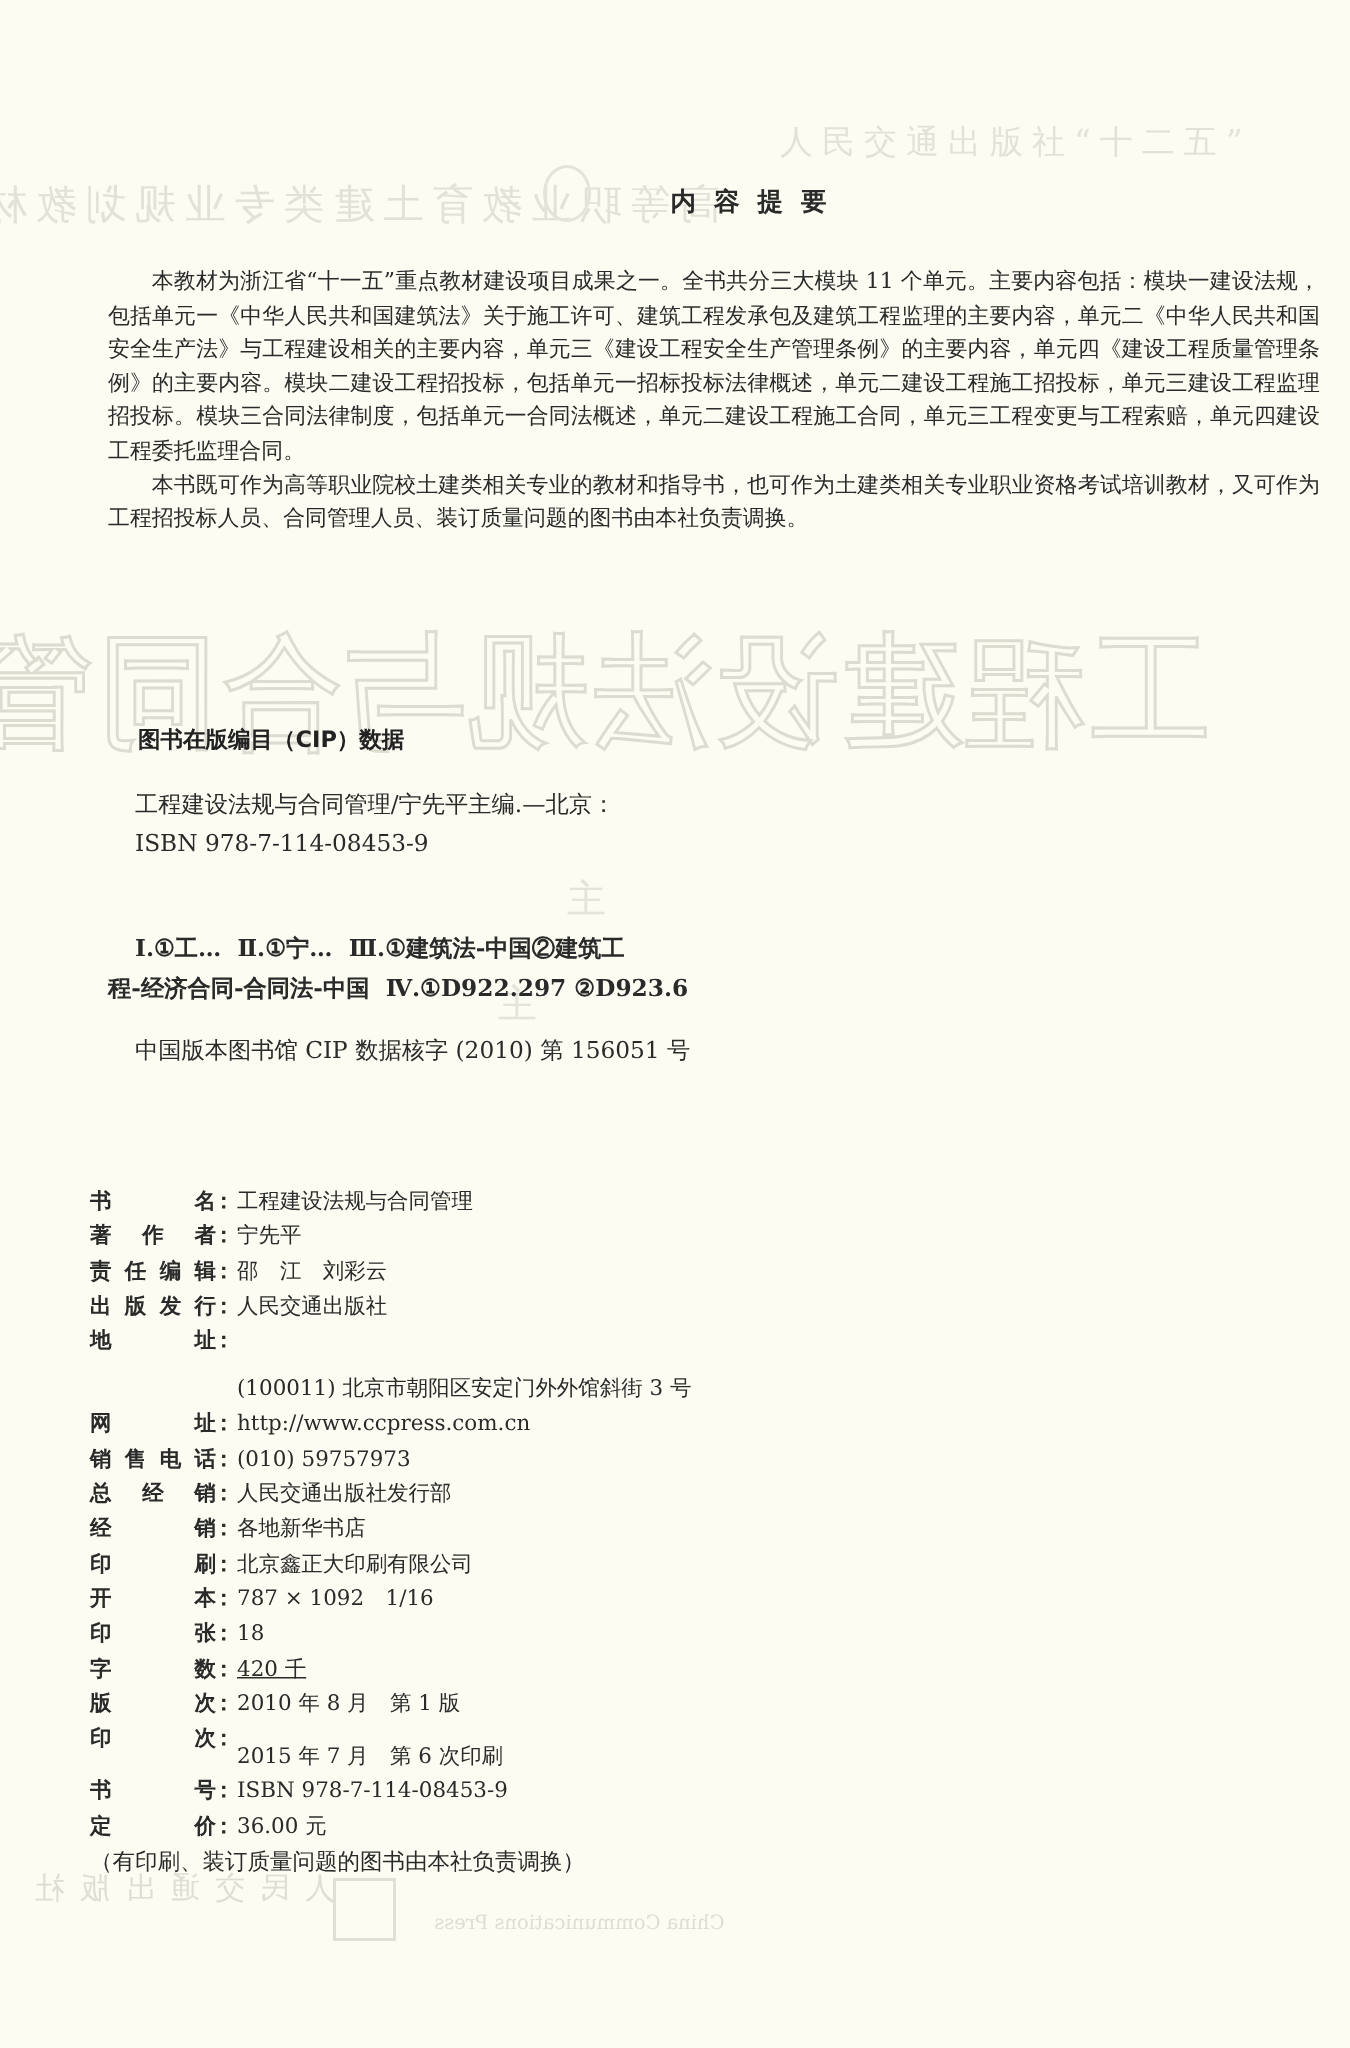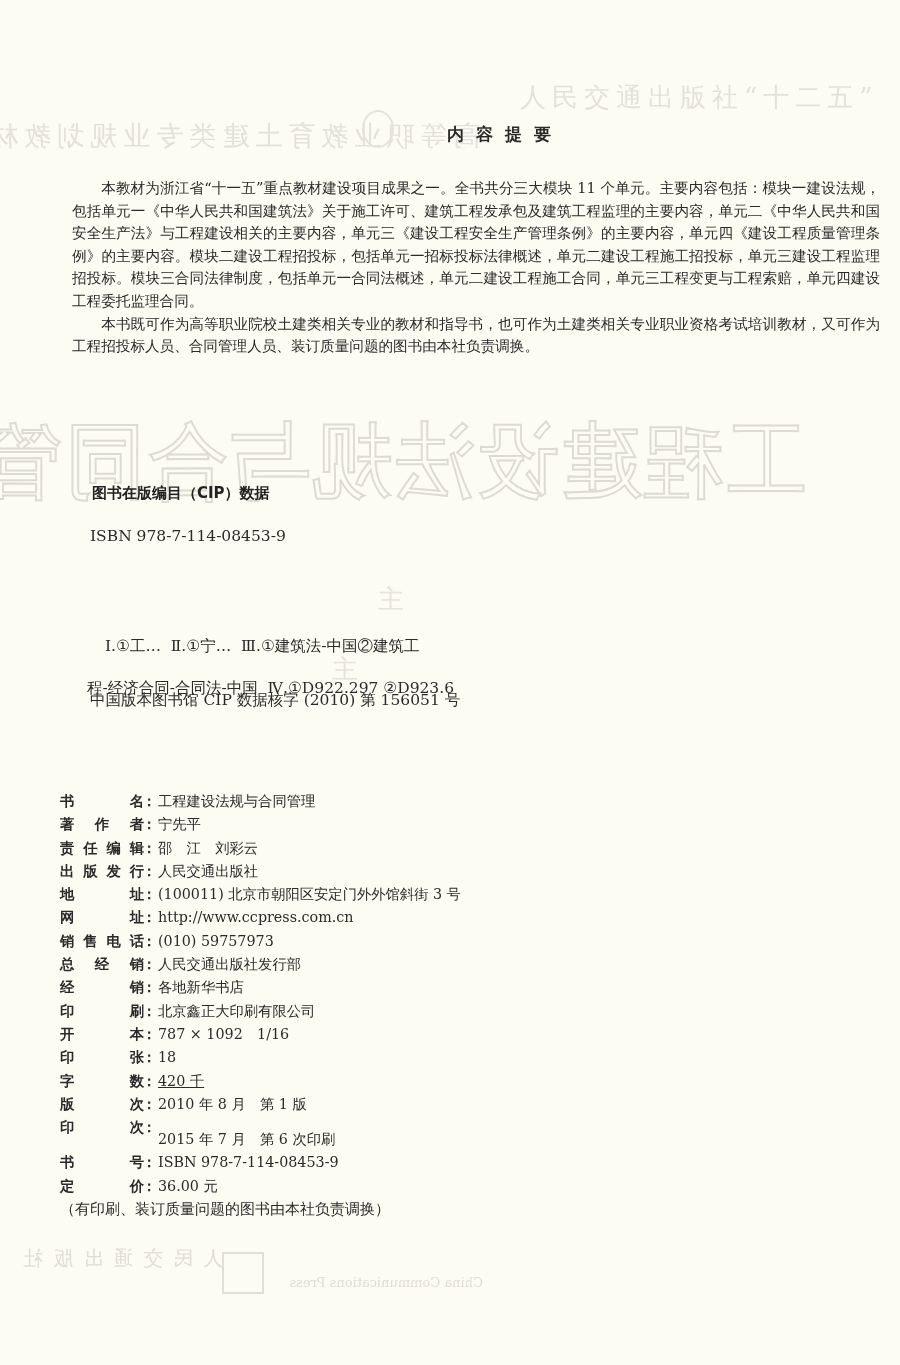--- a/index.html
+++ b/index.html
@@ -7,21 +7,21 @@
     width: 900px; height: 1365px; overflow: hidden;
     background: #fdfcf3;
     position: relative;
     font-family: "DejaVu Serif", "Liberation Serif", serif;
     color: #2a2a2a;
   }
   .ghost {
     position: absolute; color: #e4e2d8; pointer-events: none;
     font-family: "DejaVu Serif", serif; white-space: nowrap;
   }
-  .ghost-series-1 { left: 520px; top: 80px; font-size: 26px; letter-spacing: 6px; }
+  .ghost-series-1 { left: 520px; top: 80px; font-size: 22px; letter-spacing: 6px; }
   .ghost-series-2 { left: 80px; top: 118px; font-size: 27px; letter-spacing: 6px; }
   .ghost-seal {
     position: absolute; left: 362px; top: 110px; width: 28px; height: 34px;
     border: 2px solid #e6e3d8; border-radius: 50%;
   }
   .ghost-big-title {
     left: 70px; top: 405px; font-size: 84px; letter-spacing: 2px;
     color: #fdfcf3; -webkit-text-stroke: 2px #dedbd0;
     font-family: "DejaVu Sans", sans-serif; transform: scaleX(0.96); transform-origin: left;
   }
@@ -42,21 +42,21 @@
     position: absolute; left: 92px; top: 484px;
     font-family: "DejaVu Sans", sans-serif; font-weight: bold; font-size: 15px; color: #222;
   }
   .cip-block {
     position: absolute; left: 72px; top: 524px; width: 440px;
     font-size: 15.5px; line-height: 25.5px;
   }
   .cip-block p { margin: 0; }
   .cip-indent { text-indent: 18px; }
   .cip-classification { position: absolute; left: 72px; top: 618px; width: 460px; font-size: 15.5px; line-height: 27px; }
-  .cip-classification p { margin: 15px; }
+  .cip-classification p { margin: 0; font-weight: bold; }
   .cip-record { position: absolute; left: 90px; top: 690px; font-size: 15.5px; }
 
   .colophon {
     position: absolute; left: 60px; top: 790px; width: 600px;
     font-size: 14.3px; line-height: 23.3px;
   }
   .row { display: flex; white-space: nowrap; }
   .lbl {
     width: 84px; display: flex; justify-content: space-between;
     font-family: "DejaVu Sans", sans-serif; font-weight: bold; color: #2a2a2a;
@@ -85,20 +85,21 @@
 <div class="summary-title">
   <span>内容提要</span>
 </div>
 <div class="summary">
   <p>本教材为浙江省“十一五”重点教材建设项目成果之一。全书共分三大模块 11 个单元。主要内容包括：模块一建设法规，包括单元一《中华人民共和国建筑法》关于施工许可、建筑工程发承包及建筑工程监理的主要内容，单元二《中华人民共和国安全生产法》与工程建设相关的主要内容，单元三《建设工程安全生产管理条例》的主要内容，单元四《建设工程质量管理条例》的主要内容。模块二建设工程招投标，包括单元一招标投标法律概述，单元二建设工程施工招投标，单元三建设工程监理招投标。模块三合同法律制度，包括单元一合同法概述，单元二建设工程施工合同，单元三工程变更与工程索赔，单元四建设工程委托监理合同。</p>
   <p>本书既可作为高等职业院校土建类相关专业的教材和指导书，也可作为土建类相关专业职业资格考试培训教材，又可作为工程招投标人员、合同管理人员、装订质量问题的图书由本社负责调换。</p>
 </div>
 
 <div class="cip-heading">图书在版编目（CIP）数据</div>
 <div class="cip-block">
+  <p class="cip-indent">工程建设法规与合同管理/宁先平主编.—北京：</p>
   <p class="cip-indent">ISBN 978-7-114-08453-9</p>
 </div>
 <div class="cip-classification">
   <p class="cip-indent" style="white-space:pre;">Ⅰ.①工…  Ⅱ.①宁…  Ⅲ.①建筑法-中国②建筑工</p>
   <p style="white-space:pre;">程-经济合同-合同法-中国  Ⅳ.①D922.297 ②D923.6</p>
 </div>
 <div class="cip-record">中国版本图书馆 CIP 数据核字 (2010) 第 156051 号</div>
 
 <div class="colophon">
   <div id="colophon-rows">
@@ -138,21 +139,21 @@
         </div>
         <span style="font-weight: bold; width: 10px; margin-left: -2px;">：</span>
         <span class="val" style="white-space: pre;">人民交通出版社</span>
       </div>
       <div class="row">
         <div class="lbl">
           <span>地</span>
           <span>址</span>
         </div>
         <span style="font-weight: bold; width: 10px; margin-left: -2px;">：</span>
-        <span class="val" style="white-space: pre;">(100011) 北京市朝阳区安定门外外馆斜街 3 号</span>
+        <span class="val" style="white-space: pre; margin-top: 32px;">(100011) 北京市朝阳区安定门外外馆斜街 3 号</span>
       </div>
       <div class="row">
         <div class="lbl">
           <span>网</span>
           <span>址</span>
         </div>
         <span style="font-weight: bold; width: 10px; margin-left: -2px;">：</span>
         <span class="val" style="white-space: pre;">http://www.ccpress.com.cn</span>
       </div>
       <div class="row">

